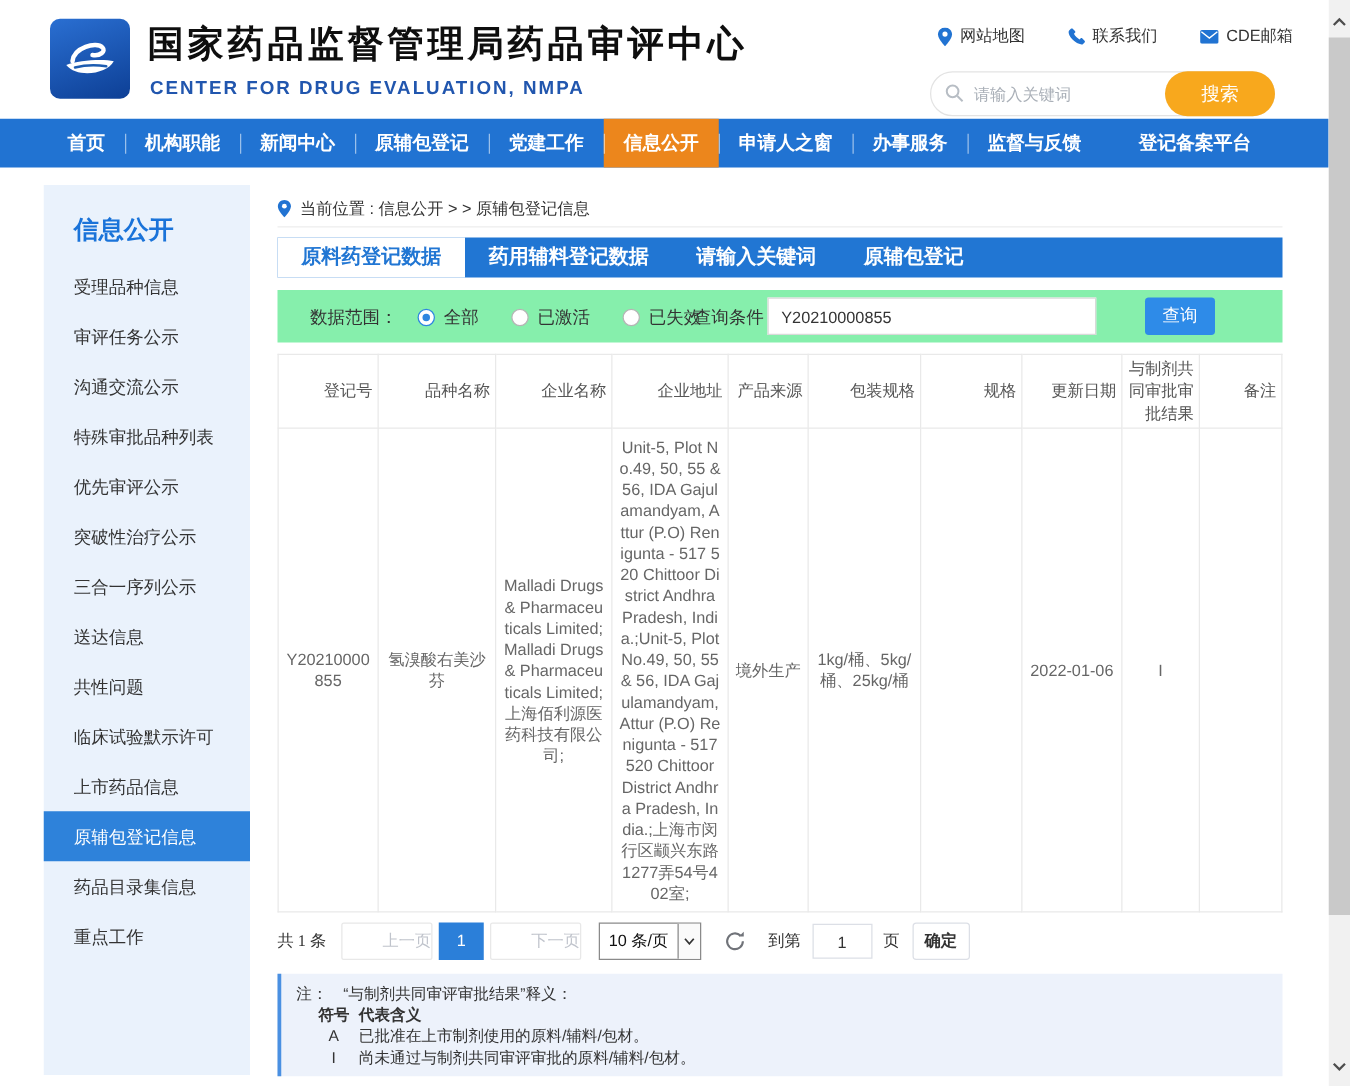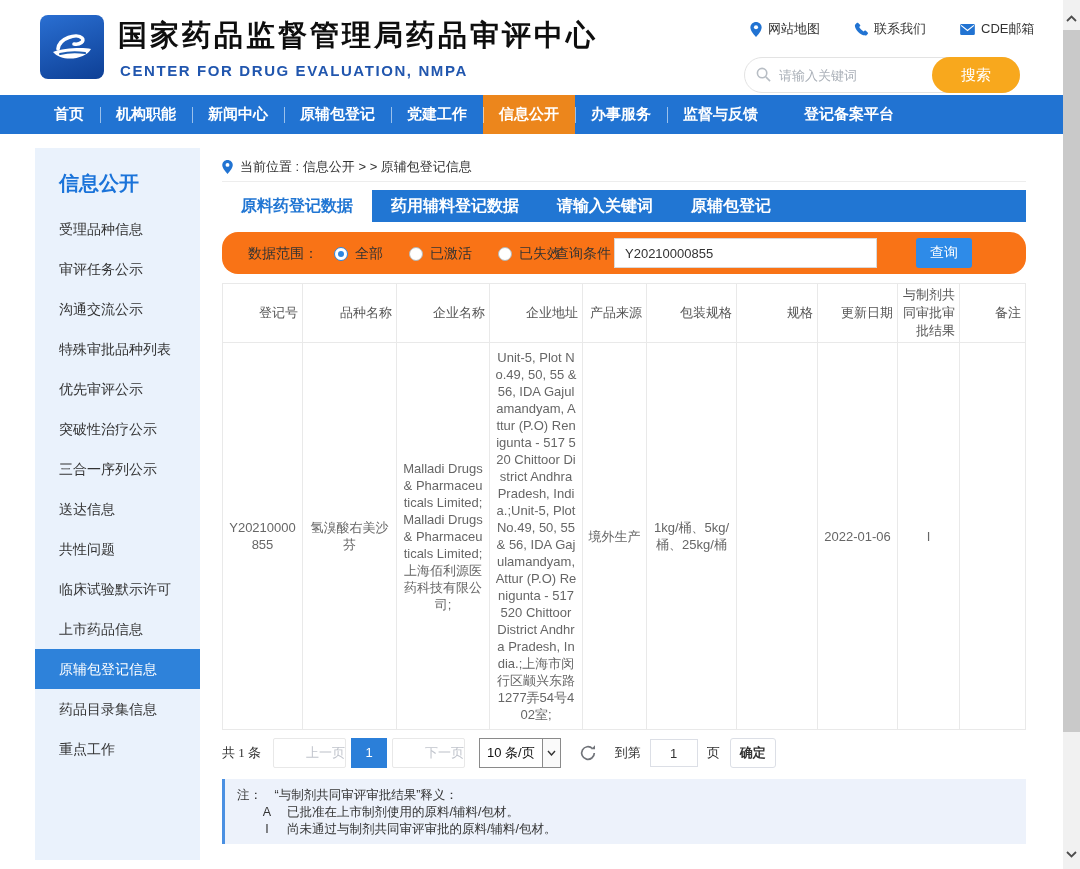--- a/index.html
+++ b/index.html
@@ -42,21 +42,21 @@
   .sidebar-item.active { background:#2e82da; color:#fff; }
 
   
   .main { position:absolute; left:222px; top:152px; width:804px; }
   .breadcrumb { display:flex; align-items:center; gap:7px; height:30px; font-size:13px; color:#333;
                 border-bottom:1px solid #ededed; }
   .tabs { margin-top:8px; display:flex; background:#2176d3; height:32px; }
   .tab { padding:0 19px; line-height:32px; font-size:16px; font-weight:bold; color:#fff; cursor:pointer; white-space:nowrap; }
   .tab.active { background:#fff; color:#2176d3; }
 
-  .filter-bar { position:relative; margin-top:10px; height:42px; background:#f97316; font-size:14px; color:#333;border-radius:16px; }
+  .filter-bar { position:relative; margin-top:10px; height:42px; background:#86efac; font-size:14px; color:#333; }
   .filter-label { position:absolute; left:26px; top:13px; }
   .radio-group { position:absolute; left:112px; top:13px; display:flex; gap:26px; }
   .radio-opt { display:flex; align-items:center; gap:7px; cursor:pointer; }
   .radio-circle { width:14px; height:14px; border-radius:50%; border:1px solid #b5b5b5; background:#fff; position:relative; flex:none; }
   .radio-opt.checked .radio-circle { border-color:#2e86e0; }
   .radio-opt.checked .radio-circle::after { content:""; position:absolute; left:3px; top:3px; width:6px; height:6px; border-radius:50%; background:#2e86e0; }
   .query-label { position:absolute; left:333px; top:13px; }
   .query-input { position:absolute; left:392px; top:6px; width:263px; height:30px; border:1px solid #d9d9d9;
                  padding:0 10px; font-size:13px; color:#333; outline:none; background:#fff; }
   .query-btn { position:absolute; left:694px; top:6px; width:56px; height:30px; background:#2e8be8; color:#fff;
@@ -150,20 +150,21 @@
     </div>
   </div>
 
   <div class="nav">
       <div class="nav-item">首页</div>
       <div class="nav-item">机构职能</div>
       <div class="nav-item">新闻中心</div>
       <div class="nav-item">原辅包登记</div>
       <div class="nav-item">党建工作</div>
       <div class="nav-item active">信息公开</div>
+      <div class="nav-item">申请人之窗</div>
       <div class="nav-item">办事服务</div>
       <div class="nav-item">监督与反馈</div>
       <div class="nav-item standalone">登记备案平台</div>
     </div>
 
   <div class="sidebar">
     <div class="sidebar-title">信息公开</div>
     <div>
         <div class="sidebar-item">受理品种信息</div>
         <div class="sidebar-item">审评任务公示</div>
@@ -282,20 +283,24 @@
       </svg>
       <span class="pg-goto-label">到第</span>
       <input class="pg-goto-input" type="text" value="1" style="">
       <span class="pg-goto-suffix">页</span>
       <button class="pg-confirm">确定</button>
     </div>
 
     <div class="note-box">
       <div class="note-line1">注：　“与制剂共同审评审批结果”释义：</div>
       <div>
+          <div class="note-row header">
+    <span class="note-symbol">符号</span>
+    <span class="note-meaning">代表含义</span>
+  </div>
           <div class="note-row">
     <span class="note-symbol">A</span>
     <span class="note-meaning">已批准在上市制剂使用的原料/辅料/包材。</span>
   </div>
           <div class="note-row">
     <span class="note-symbol">I</span>
     <span class="note-meaning">尚未通过与制剂共同审评审批的原料/辅料/包材。</span>
   </div>
         </div>
     </div>

